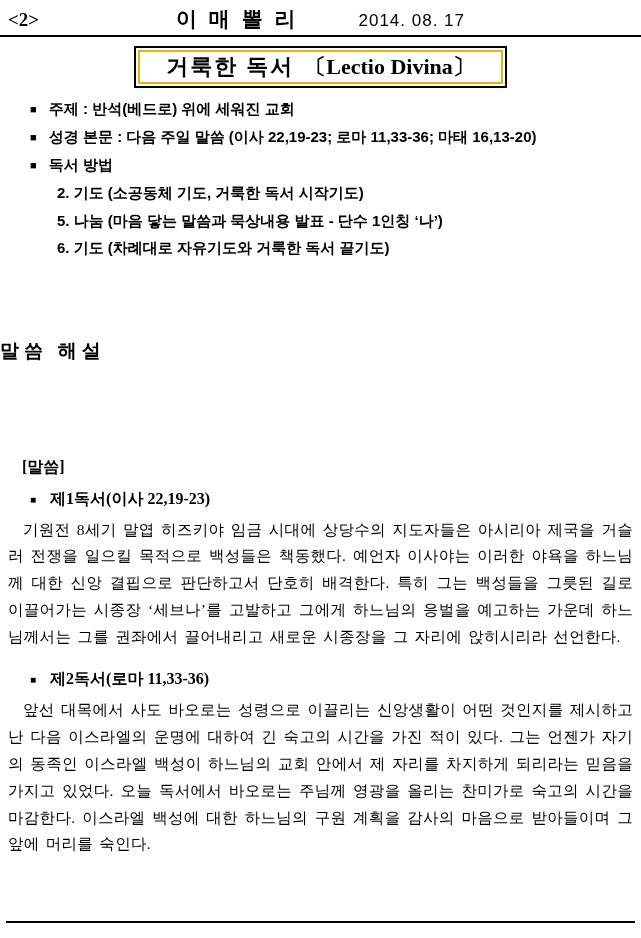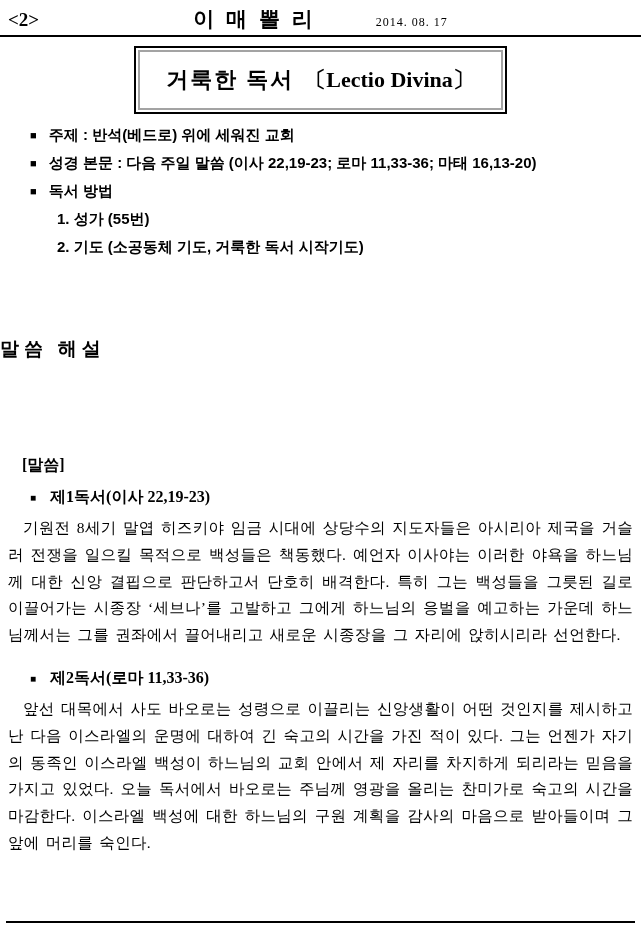--- a/index.html
+++ b/index.html
@@ -33,37 +33,37 @@
     gap: 16px;
   }
   .bulletin-title {
     font-family: "Liberation Sans", "DejaVu Sans", sans-serif;
     font-size: 21px;
     font-weight: bold;
     letter-spacing: 3px;
     white-space: nowrap;
   }
   .issue-date {
-    font-family: Liberation Serif, serif;
-    font-size: 12px;
+    font-family: Liberation Sans, sans-serif;
+    font-size: 17px;
     letter-spacing: 1px;
     white-space: nowrap;
     margin-left: 44px;
   }
   .header-spacer { flex: 1; }
   
   .lectio-box-outer {
     width: fit-content;
     margin: 9px auto 0 auto;
     border: 2px solid #000;
     padding: 2px;
   }
   .lectio-box-inner {
-    border: 2px solid #a3a3a3;
-    padding: 13px 26px;
+    border: 2px solid #eab308;
+    padding: 0 26px;
     white-space: nowrap;
     text-align: right;
   }
   .lectio-korean {
     font-family: "Liberation Sans", "DejaVu Sans", sans-serif;
     font-size: 22px;
     font-weight: bold;
     letter-spacing: 2px;
   }
   .lectio-latin {
@@ -168,22 +168,23 @@
       <span class="sq">■</span>
       <span>성경 본문 : 다음 주일 말씀 (이사 22,19-23; 로마 11,33-36; 마태 16,13-20)</span>
     </div>
     <div class="info-item">
       <span class="sq">■</span>
       <span>독서 방법</span>
     </div>
   </div>
 
   <div class="steps-list">
-    <div class="step-item">1. 성가 (55번)</div>
     <div class="step-item">2. 기도 (소공동체 기도, 거룩한 독서 시작기도)</div>
+    <div class="step-item">5. 나눔 (마음 닿는 말씀과 묵상내용 발표 - 단수 1인칭 ‘나’)</div>
+    <div class="step-item">6. 기도 (차례대로 자유기도와 거룩한 독서 끝기도)</div>
   </div>
 
   <div class="commentary-heading">말씀 해설</div>
 
   <div class="section-label">[말씀]</div>
 
   <div class="reading-block">
     <div class="reading-title">
       <span class="sq">■</span>
       <span>제1독서(이사 22,19-23)</span>

